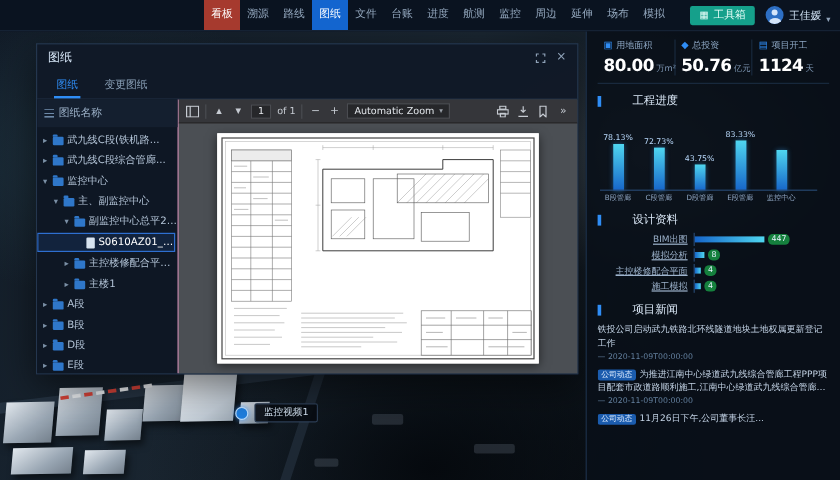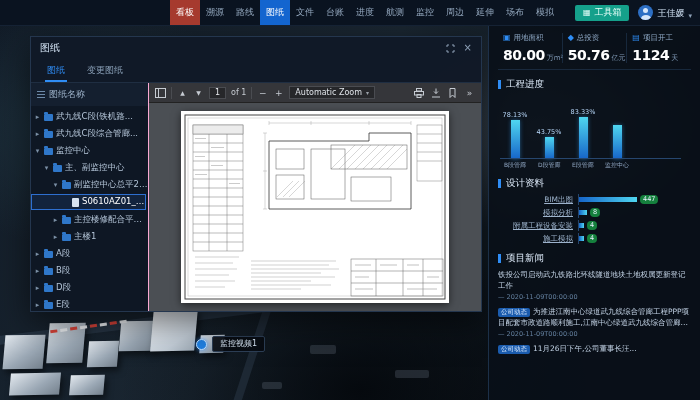--- a/index.html
+++ b/index.html
@@ -95,21 +95,21 @@
   .stats{display:flex;flex:none;border-bottom:1px solid rgba(42,70,105,0.45);padding-bottom:6px;}
   .stat{flex:1;padding:0 5px;min-width:0;}
   .stat+.stat{border-left:1px solid rgba(42,70,105,0.45);}
   .stat-top{display:flex;align-items:center;gap:3px;font-size:7.5px;color:#8fa9c6;white-space:nowrap;}
   .stat-icon{color:#2f8df5;font-size:8px;line-height:1;}
   .stat-val{margin-top:4px;display:flex;align-items:baseline;gap:2px;white-space:nowrap;}
   .stat-num{font-size:14px;font-weight:bold;color:#fff;letter-spacing:-0.5px;}
   .stat-unit{font-size:7px;color:#7e97b4;}
   .sec-head{display:flex;align-items:center;gap:5px;margin:8px 0 4px;flex:none;}
   .sec-bar{width:3px;height:9px;background:#2f8df5;flex:none;}
-  .sec-title{font-size:9.5px;color:#dbe8f7;}
+  .sec-title{font-size:9.5px;color:#dbe8f7;margin-left:21px;}
   .vchart{display:flex;align-items:flex-end;gap:10px;height:74px;padding-left:5px;position:relative;flex:none;}
   .vchart::after{content:"";position:absolute;left:2px;right:10px;bottom:10px;border-bottom:1px solid #26466e;}
   .vcol{display:flex;flex-direction:column;align-items:center;justify-content:flex-end;height:74px;width:24px;flex:none;}
   .vbar-val{font-size:6.5px;color:#b9d9fb;margin-bottom:1px;white-space:nowrap;}
   .vbar{width:9px;background:linear-gradient(180deg,#4fd6f0,#1665c9);box-shadow:0 0 4px rgba(60,170,255,.45);}
   .vbar-lbl{font-size:6.5px;color:#8fa6c2;margin-top:2px;height:8px;white-space:nowrap;transform:scale(.92);}
   .drows{display:flex;flex-direction:column;gap:2px;flex:none;}
   .drow{display:flex;align-items:center;height:11px;}
   .dlabel{width:80px;flex:none;text-align:right;font-size:7.5px;color:#9db3cc;padding-right:5px;white-space:nowrap;text-decoration:underline;}
   .dtrack{flex:1;display:flex;align-items:center;height:100%;border-left:1px solid #26466e;}
@@ -480,20 +480,25 @@
       <span class="sec-title">工程进度</span>
     </div>
     <div class="vchart">
 
     <div class="vcol">
           <span class="vbar-val">78.13%</span>
           <span class="vbar" style="height: 39px;"></span>
           <span class="vbar-lbl">B段管廊</span>
         </div>
         <div class="vcol">
+          <span class="vbar-val">72.73%</span>
+          <span class="vbar" style="height: 36px;"></span>
+          <span class="vbar-lbl">C段管廊</span>
+        </div>
+        <div class="vcol">
           <span class="vbar-val">43.75%</span>
           <span class="vbar" style="height: 22px;"></span>
           <span class="vbar-lbl">D段管廊</span>
         </div>
         <div class="vcol">
           <span class="vbar-val">83.33%</span>
           <span class="vbar" style="height: 42px;"></span>
           <span class="vbar-lbl">E段管廊</span>
         </div>
         <div class="vcol">
@@ -517,21 +522,21 @@
           </span>
         </div>
         <div class="drow">
           <span class="dlabel">模拟分析</span>
           <span class="dtrack">
             <span class="hbar" style="width: 8px;"></span>
             <span class="dval">8</span>
           </span>
         </div>
         <div class="drow">
-          <span class="dlabel">附属工程设备安装</span>
+          <span class="dlabel">主控楼修配合平面</span>
           <span class="dtrack">
             <span class="hbar" style="width: 5px;"></span>
             <span class="dval">4</span>
           </span>
         </div>
         <div class="drow">
           <span class="dlabel">施工模拟</span>
           <span class="dtrack">
             <span class="hbar" style="width: 5px;"></span>
             <span class="dval">4</span>

